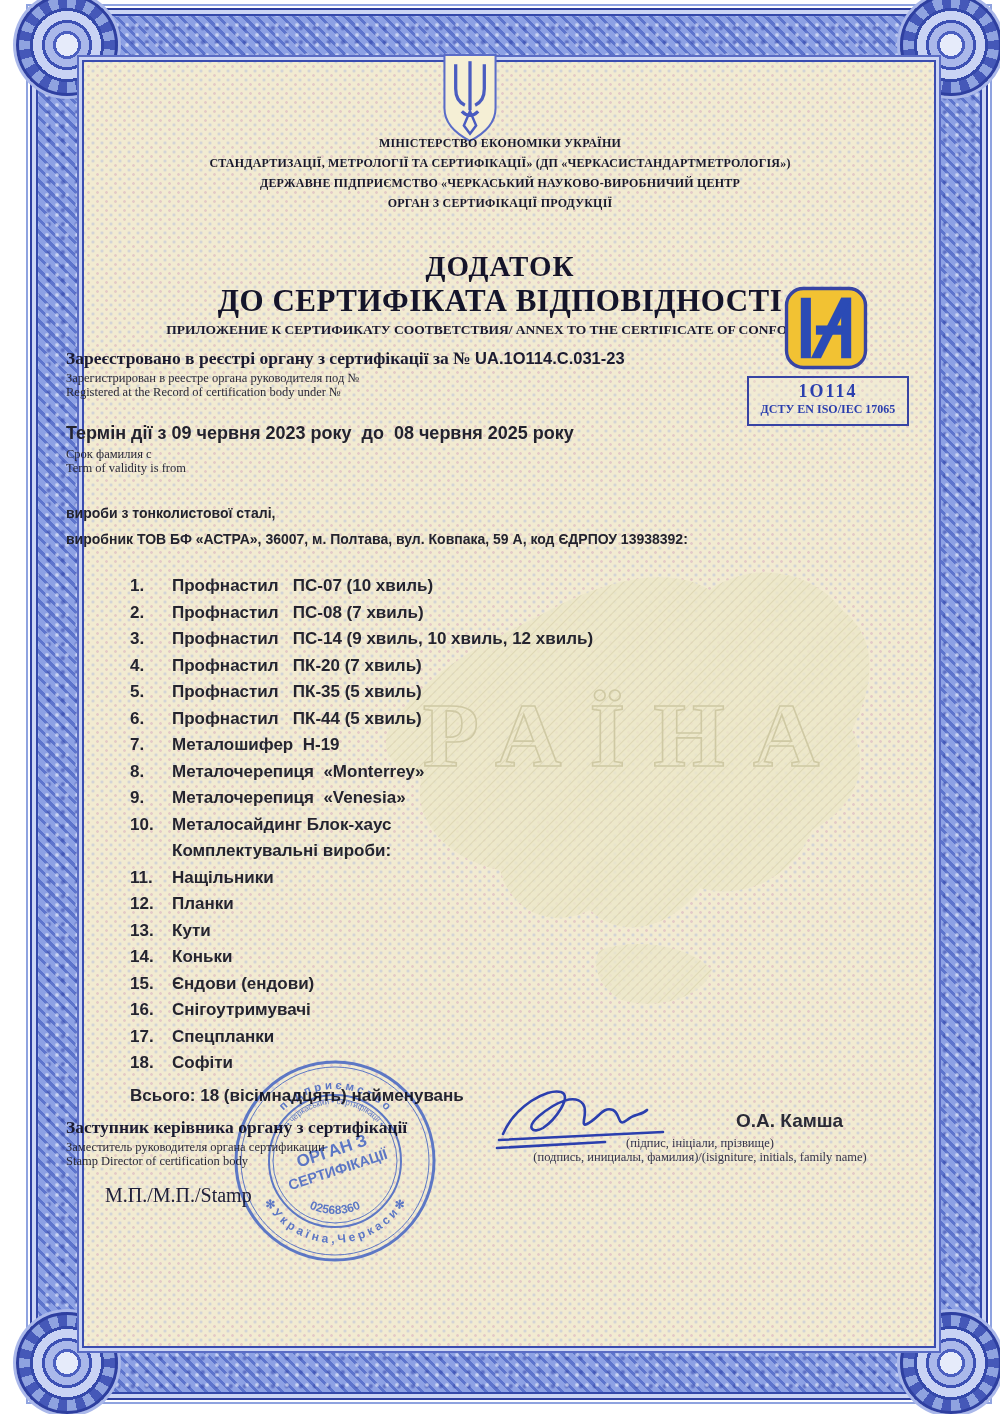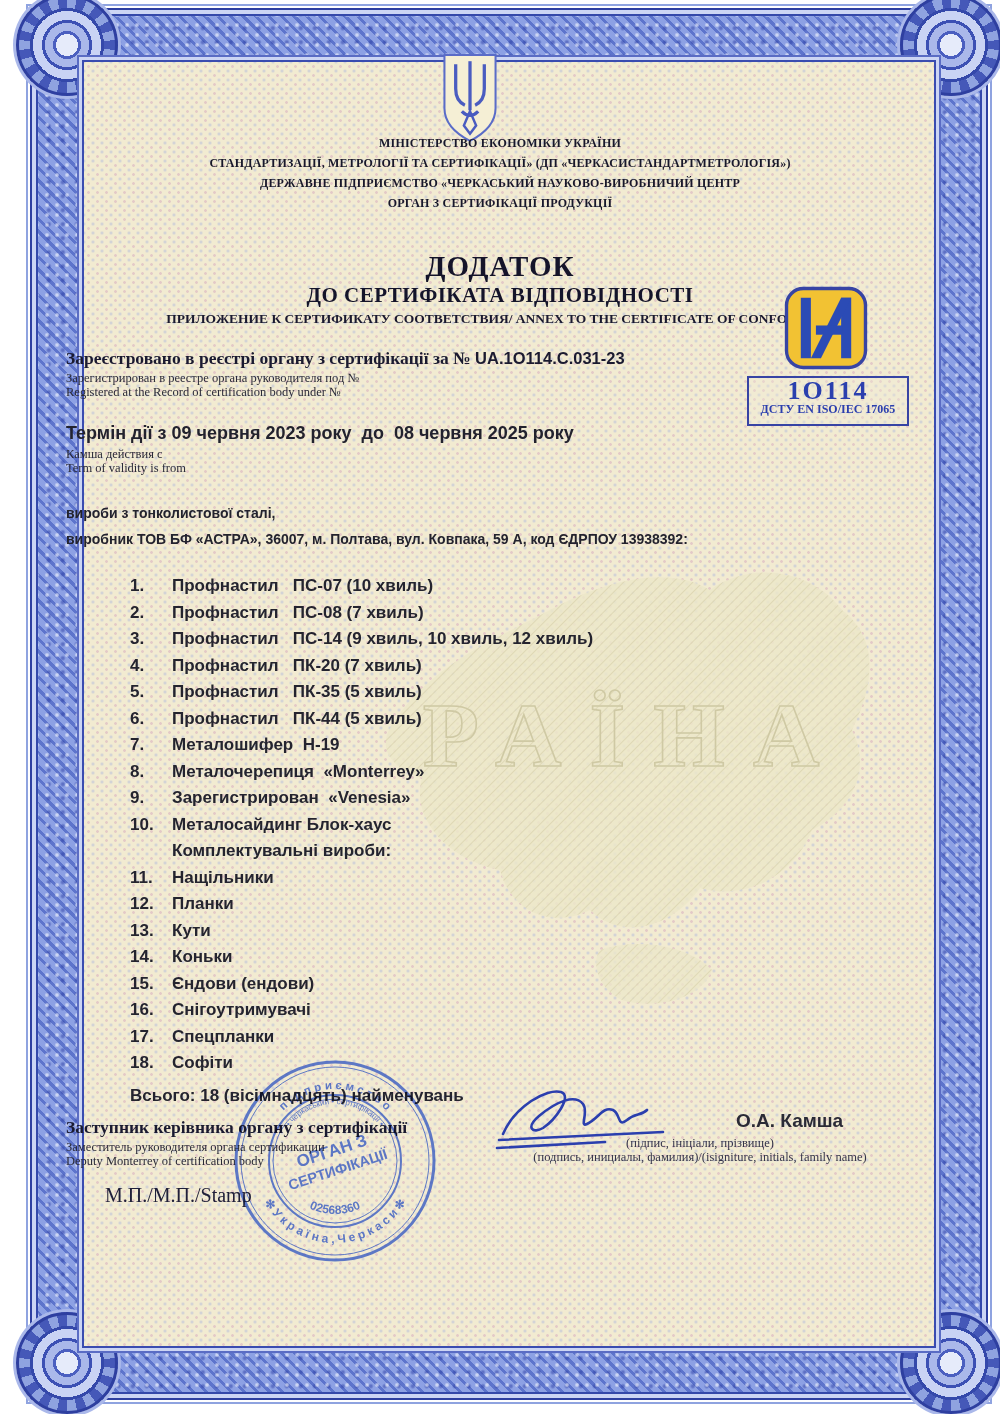--- a/index.html
+++ b/index.html
@@ -30,38 +30,38 @@
       radial-gradient(circle, rgba(204,148,186,.38) 1px, transparent 1.7px),
       radial-gradient(circle, rgba(146,162,224,.38) 1px, transparent 1.7px);
     background-size:9px 9px,9px 9px;background-position:0 0,4.5px 4.5px;
     border:2px solid #3a4cb0;box-shadow:0 0 0 3px #ccd5f4, 0 0 0 5px #5a6cc4;}
   
   .content{position:absolute;inset:0;z-index:5;}
   .abs{position:absolute;}
   .ctr{left:70px;width:860px;text-align:center;}
   .hdr-line{font-weight:bold;font-size:12px;line-height:20px;color:#18182b;letter-spacing:.2px;}
   .t1{font-weight:bold;font-size:29px;color:#14142a;letter-spacing:1px;}
-  .t2{font-weight:bold;font-size:21px;color:#14142a;letter-spacing:.5px;}
+  .t2{font-weight:bold;font-size:31px;color:#14142a;letter-spacing:.5px;}
   .t3{font-weight:bold;font-size:13.5px;color:#1a1a30;}
   .reg-main{font-weight:bold;font-size:17.5px;color:#1a1a30;}
   .reg-num{font-family:"Liberation Sans",sans-serif;font-size:16.5px;}
   .small{font-size:12.5px;color:#2a2a38;line-height:14px;}
   .term{font-family:"Liberation Sans",sans-serif;font-weight:bold;font-size:18px;color:#22222e;white-space:pre;}
   .intro{font-family:"Liberation Sans",sans-serif;font-weight:bold;font-size:14px;color:#23232e;}
   .li{position:absolute;left:130px;display:flex;font-family:"Liberation Sans",sans-serif;
       font-weight:bold;font-size:17px;color:#24242f;}
   .li-num{width:42px;}
   .li-text{white-space:pre;}
   .total{font-family:"Liberation Sans",sans-serif;font-weight:bold;font-size:17px;color:#24242f;}
   .sig-title{font-weight:bold;font-size:17.5px;color:#1a1a30;}
   .mp{font-size:20px;color:#20203a;}
   .name{font-family:"Liberation Sans",sans-serif;font-weight:bold;font-size:19px;color:#2a2a36;}
   .cap{font-size:12.5px;color:#33334a;text-align:center;line-height:14px;}
   .accr-box{border:2px solid #3744a4;text-align:center;color:#2b3fae;background:rgba(240,236,214,.35);}
-  .accr-num{font-size:26px;letter-spacing:2px;font-weight:bold;line-height:22px;}
+  .accr-num{font-size:18px;letter-spacing:2px;font-weight:bold;line-height:22px;}
   .accr-std{font-size:12px;font-weight:bold;line-height:14px;}
   .wm{position:absolute;z-index:1;}
   .stamp{position:absolute;z-index:7;opacity:.82;mix-blend-mode:multiply;}
   .signature{position:absolute;z-index:7;}
 </style>
 </head>
 <body>
 
 <div class="page">
 
@@ -129,21 +129,21 @@
     </div>
 
     <div class="abs" style="left:66px;top:348px">
       <span class="reg-main">Зареєстровано в реєстрі органу з сертифікації за № </span><span class="reg-main reg-num">UA.1О114.С.031-23</span>
       <div class="small" style="margin-top:2px">Зарегистрирован в реестре органа руководителя под №</div>
       <div class="small">Registered at the Record of certification body under №</div>
     </div>
 
     <div class="abs" style="left:66px;top:423px">
       <div class="term">Термін дії з 09 червня 2023 року  до  08 червня 2025 року</div>
-      <div class="small" style="margin-top:3px">Камша действия с</div>
+      <div class="small" style="margin-top:3px">Срок фамилия с</div>
       <div class="small">Term of validity is from</div>
     </div>
 
     <div class="abs intro" style="left:66px;top:505px">вироби з тонколистової сталі,</div>
     <div class="abs intro" style="left:66px;top:531px">виробник ТОВ БФ «АСТРА», 36007, м. Полтава, вул. Ковпака, 59 А, код ЄДРПОУ 13938392:</div>
 
     <div class="li" style="top:576px">
         <span class="li-num">1.</span>
         <span class="li-text">Профнастил   ПС-07 (10 хвиль)</span>
       </div>
@@ -170,21 +170,21 @@
     <div class="li" style="top:735px">
         <span class="li-num">7.</span>
         <span class="li-text">Металошифер  Н-19</span>
       </div>
     <div class="li" style="top:762px">
         <span class="li-num">8.</span>
         <span class="li-text">Металочерепиця  «Monterrey»</span>
       </div>
     <div class="li" style="top:788px">
         <span class="li-num">9.</span>
-        <span class="li-text">Зарегистрирован  «Venesia»</span>
+        <span class="li-text">Металочерепиця  «Venesia»</span>
       </div>
     <div class="li" style="top:815px">
         <span class="li-num">10.</span>
         <span class="li-text">Металосайдинг Блок-хаус</span>
       </div>
     <div class="li" style="top:841px">
         <span class="li-num"></span>
         <span class="li-text">Комплектувальні вироби:</span>
       </div>
     <div class="li" style="top:868px">
@@ -218,21 +218,21 @@
     <div class="li" style="top:1053px">
         <span class="li-num">18.</span>
         <span class="li-text">Софіти</span>
       </div>
 
     <div class="abs total" style="left:130px;top:1086px">Всього: 18 (вісімнадцять) найменувань</div>
 
     <div class="abs" style="left:66px;top:1117px">
       <div class="sig-title">Заступник керівника органу з сертифікації</div>
       <div class="small" style="margin-top:2px">Заместитель руководителя органа сертификации</div>
-      <div class="small">Deputy Monterrey of certification body</div>
+      <div class="small">Stamp Director of certification body</div>
     </div>
     <div class="abs mp" style="left:105px;top:1184px">М.П./М.П./Stamp</div>
 
     <svg class="signature" style="left:495px;top:1076px" width="190" height="78" viewBox="0 0 190 78">
       <g fill="none" stroke="#2b3fae" stroke-width="2.6" stroke-linecap="round">
         <path d="M8,58 C20,30 52,12 66,16 C78,20 60,44 48,52 C38,58 30,52 44,40 C62,25 80,18 88,28 C94,36 84,52 92,48 C104,42 108,30 118,34 C126,38 122,52 132,44 C140,37 146,40 152,34"></path>
         <path d="M4,64 L168,56"></path>
         <path d="M2,72 L110,66"></path>
       </g>
     </svg>

